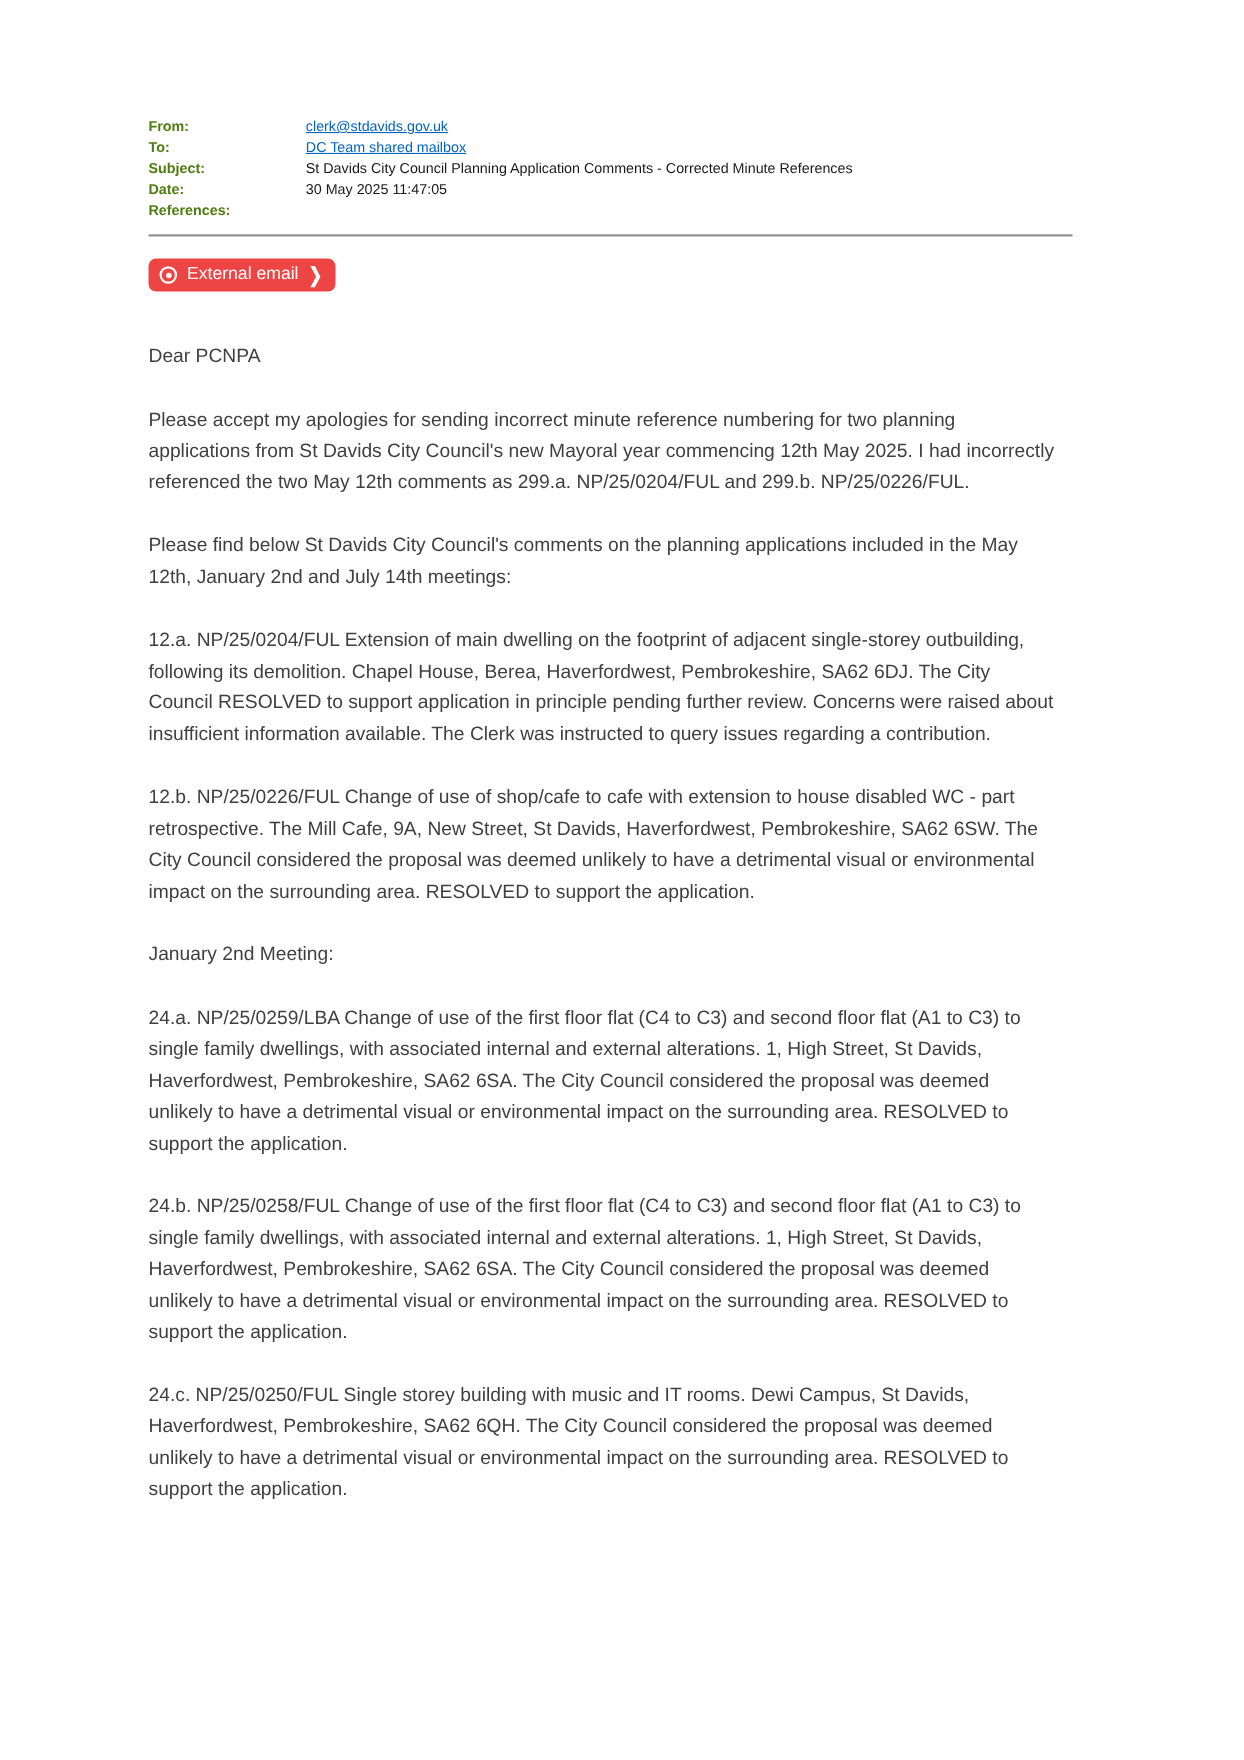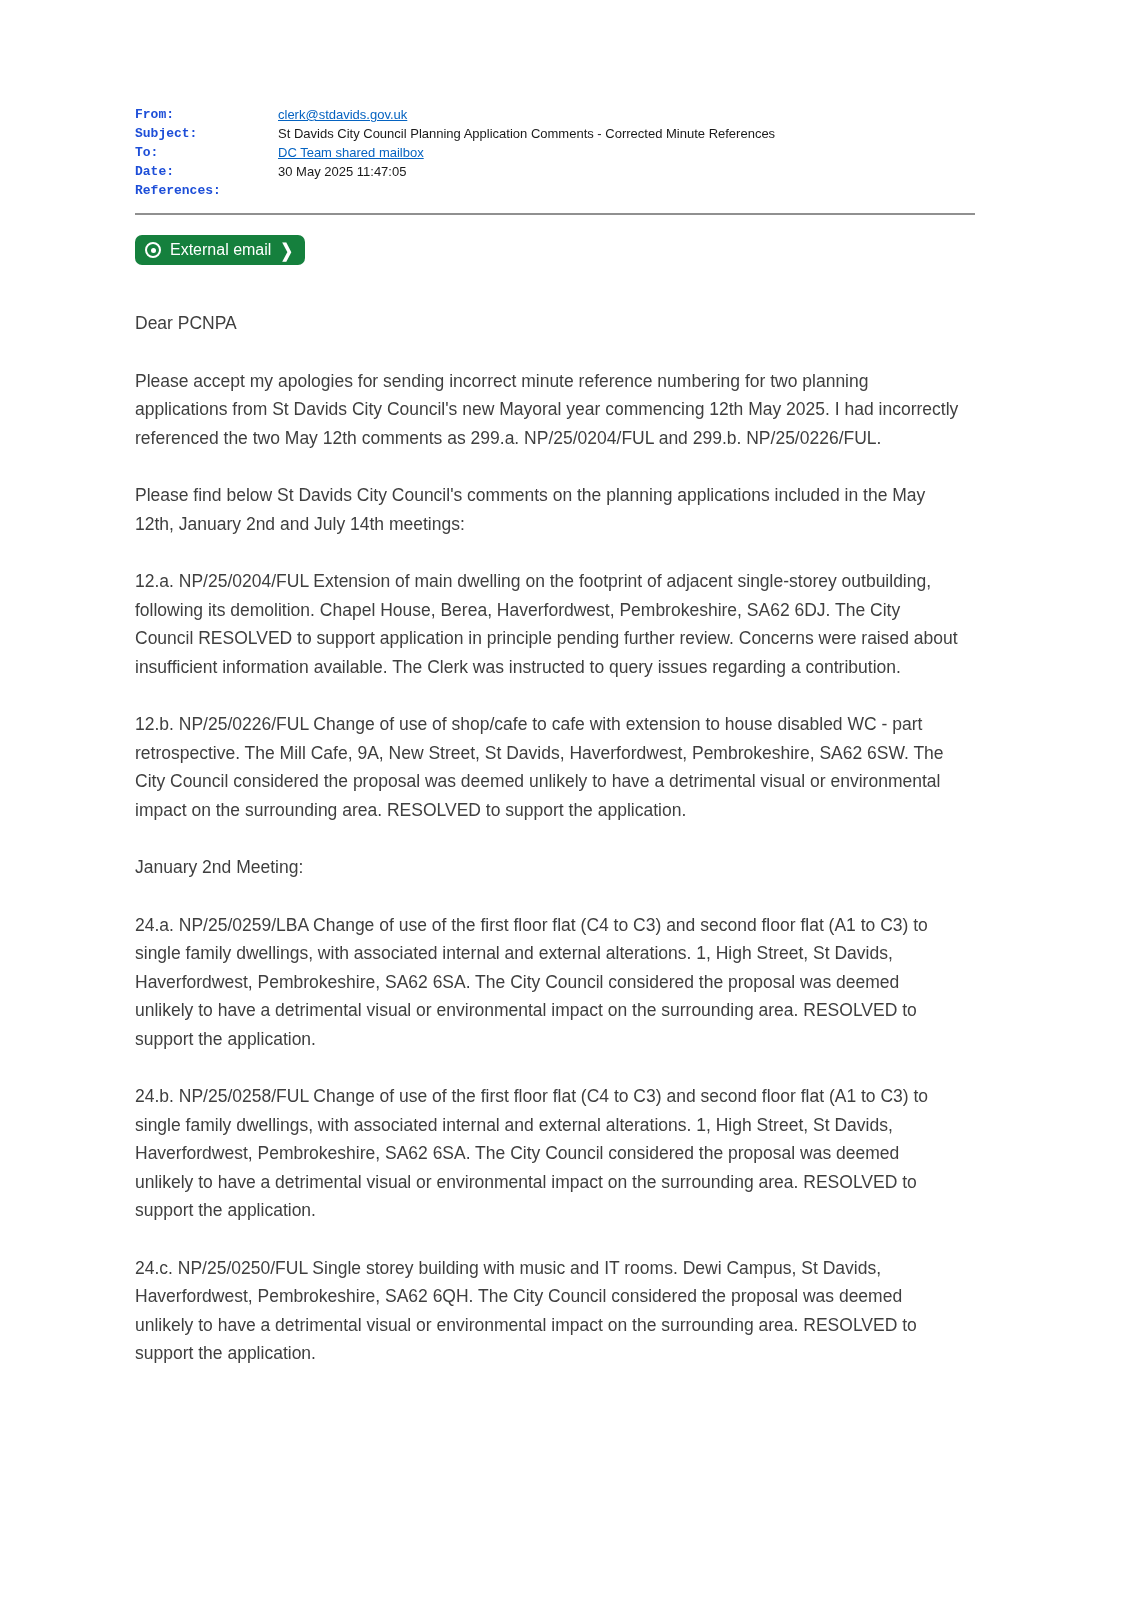--- a/index.html
+++ b/index.html
@@ -21,22 +21,21 @@
   
   .hdr-row {
     display: grid;
     grid-template-columns: 143px 1fr;
     font-size: 13px;
     line-height: 19px;
     color: #1a1a1a;
   }
   .hdr-label {
     font-weight: bold;
-    color: #1d4ed8;
-    font-family: Liberation Mono, monospace;
+    color: #4d7c0f;
   }
   .hdr-value { color: #1a1a1a; }
   .hdr-value a,
   a.file-link {
     color: #0563c1;
     text-decoration: underline;
     cursor: pointer;
     text-align: center;
   }
   .attach-list a { display: inline; }
@@ -47,21 +46,21 @@
     height: 0;
     border-top: 2px solid #909090;
   }
 
   
   .banner {
     margin-top: 20px;
     display: inline-flex;
     align-items: center;
     gap: 9px;
-    background: #15803d;
+    background: #ef4444;
     color: #ffffff;
     border-radius: 7px;
     padding: 5px 12px 5px 10px;
     font-size: 16px;
     line-height: 20px;
   }
   .ring {
     position: relative;
     width: 16px;
     height: 16px;
@@ -107,29 +106,29 @@
   <div>
 
     <div class="hdr-row">
       <div class="hdr-label">From:</div>
       <div class="hdr-value">
         <a href="#">clerk@stdavids.gov.uk</a>
       </div>
     </div>
 
     <div class="hdr-row">
-      <div class="hdr-label">Subject:</div>
-      <div class="hdr-value">St Davids City Council Planning Application Comments - Corrected Minute References</div>
-    </div>
-
-    <div class="hdr-row">
       <div class="hdr-label">To:</div>
       <div class="hdr-value">
         <a href="#">DC Team shared mailbox</a>
       </div>
+    </div>
+
+    <div class="hdr-row">
+      <div class="hdr-label">Subject:</div>
+      <div class="hdr-value">St Davids City Council Planning Application Comments - Corrected Minute References</div>
     </div>
 
     <div class="hdr-row">
       <div class="hdr-label">Date:</div>
       <div class="hdr-value">30 May 2025 11:47:05</div>
     </div>
 
     <div class="hdr-row">
       <div class="hdr-label">References:</div>
     </div>

